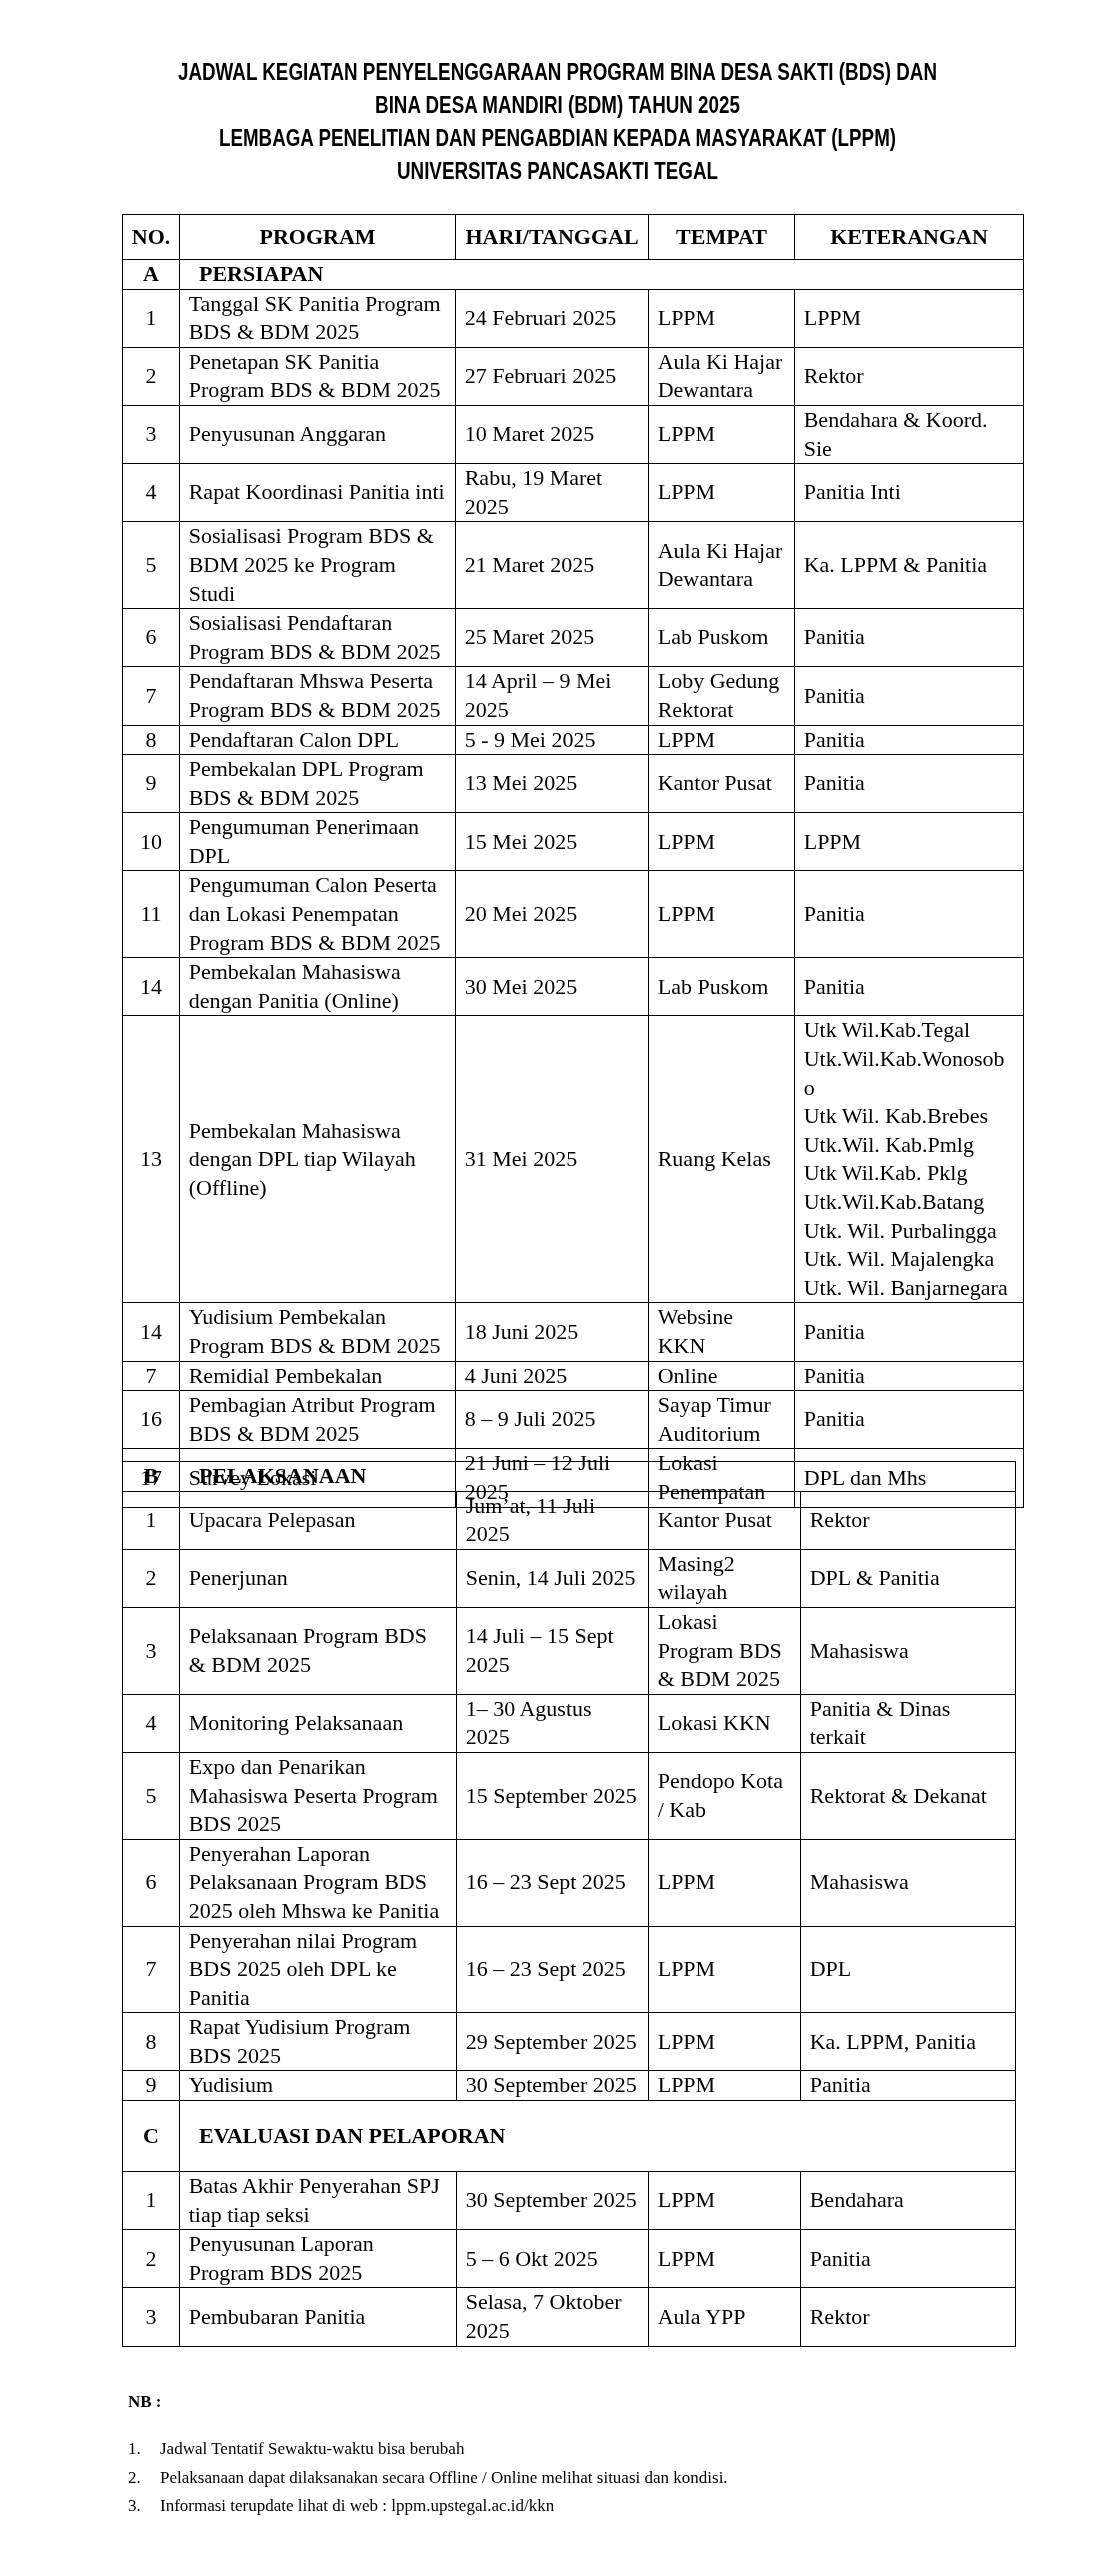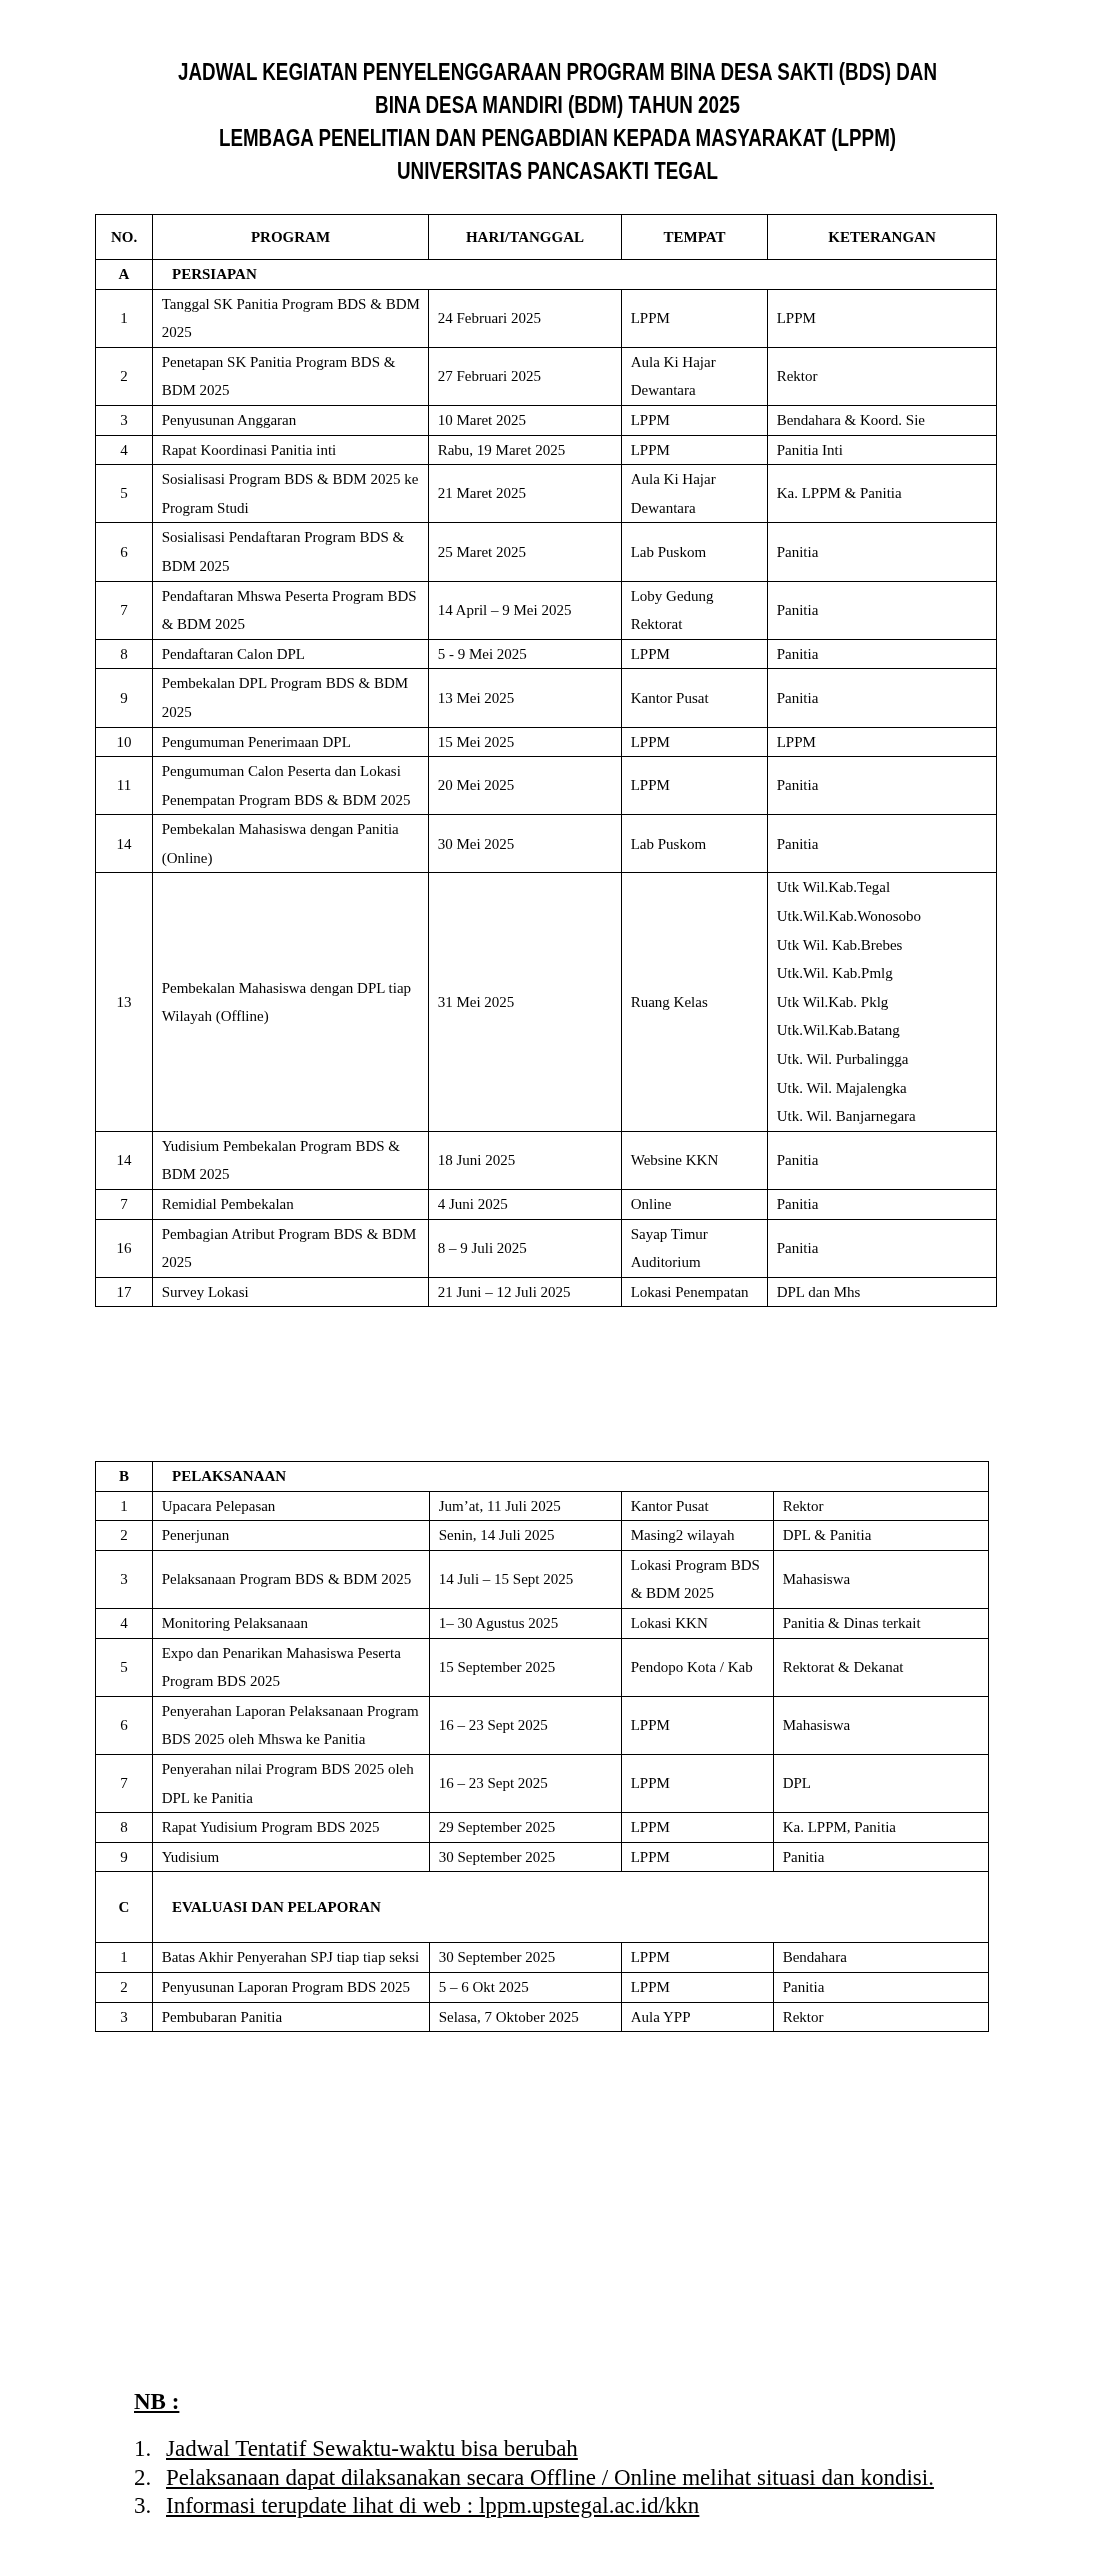--- a/index.html
+++ b/index.html
@@ -8,36 +8,37 @@
     font-family: "Liberation Serif", "DejaVu Serif", serif; color: #000;
   }
   .title-block { position: absolute; left: 10px; top: 56px; width: 1095px; text-align: center; }
   .title-line {
     font-family: "Liberation Sans", "DejaVu Sans", sans-serif; font-weight: bold;
     font-size: 23.5px; line-height: 33px; white-space: nowrap;
     transform: scaleX(0.80); transform-origin: center;
   }
   table.sched {
     position: absolute; border-collapse: collapse; table-layout: fixed;
-    font-size: 15px;
+    font-size: 22px;
+    margin-left: 27px;
   }
   table.sched td, table.sched th {
     border: 1px solid #000; padding: 0 8px 0 8.7px; line-height: 28.6px;
     vertical-align: middle; text-align: left; font-weight: normal; white-space: normal;
     word-wrap: break-word;
   }
   table.sched td.no { text-align: center; padding: 0; }
   table.sched th { font-weight: bold; text-align: center; height: 44px; padding: 0 2.7px; }
   table.sched tr.section td { font-weight: bold; height: 28px; }
   table.sched tr.section td.label { padding-left: 19px; }
   table.sched tr.section.tall td { height: 70px; }
   #t1 { left: 95px; top: 214px; width: 901px; }
   #t2 { left: 95px; top: 1461px; width: 893px; }
   .multi span { display: block; }
-  .notes { position: absolute; left: 134px; top: 2388px; font-size: 23px; text-decoration: underline; }
+  .notes { position: absolute; left: 128px; top: 2388px; font-size: 17px; }
   .notes .nb { font-weight: bold; line-height: 27px; margin-left: 0; }
   .notes ol { margin: 20px 0 0 0; padding: 0; list-style: none; }
   .notes li { line-height: 28.5px; white-space: nowrap; }
   .notes li .num { display: inline-block; width: 32px; }
 </style>
 </head>
 <body>
 
 <div class="title-block">
   <div class="title-line">JADWAL KEGIATAN PENYELENGGARAAN PROGRAM BINA DESA SAKTI (BDS) DAN</div>

